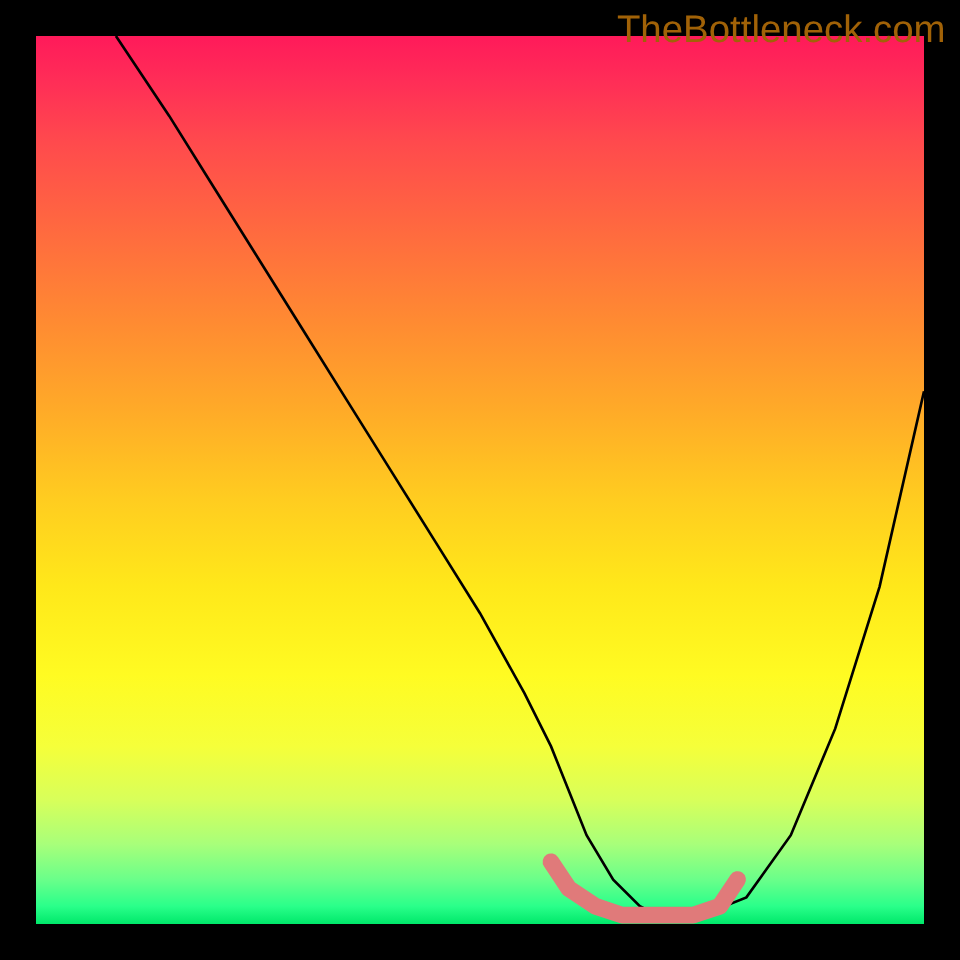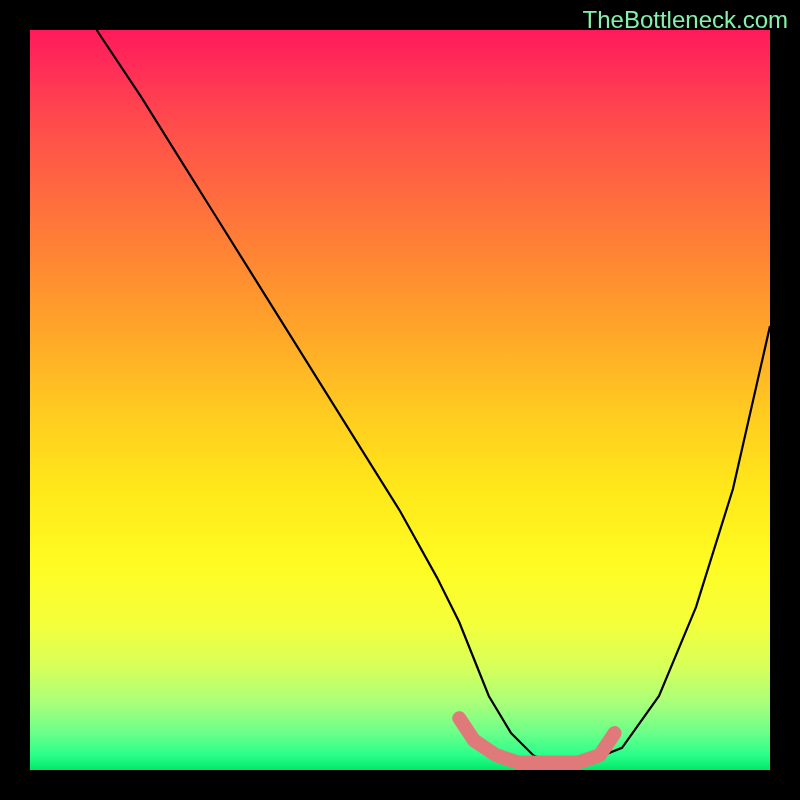--- a/index.html
+++ b/index.html
@@ -8,22 +8,22 @@
     height: 800px;
     background: #000;
     position: relative;
     font-family: Arial, sans-serif;
     overflow: hidden;
   }
   .watermark {
     position: absolute;
     top: 6px;
     right: 12px;
-    color: #86efac;
-    font-size: 24px;
+    color: #a16207;
+    font-size: 32px;
     font-weight: 500;
     z-index: 10;
     margin-left: 48px;
   }
   .plot-area {
     position: absolute;
     left: 30px;
     top: 30px;
     width: 740px;
     height: 740px;

